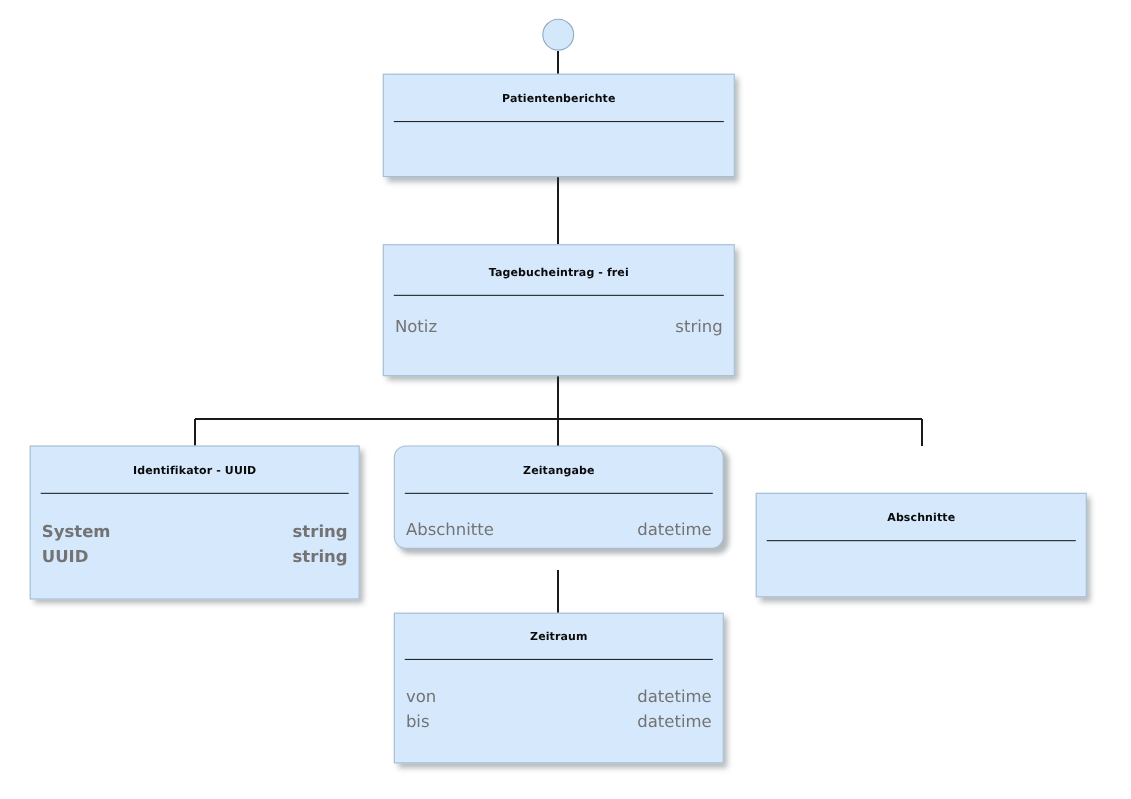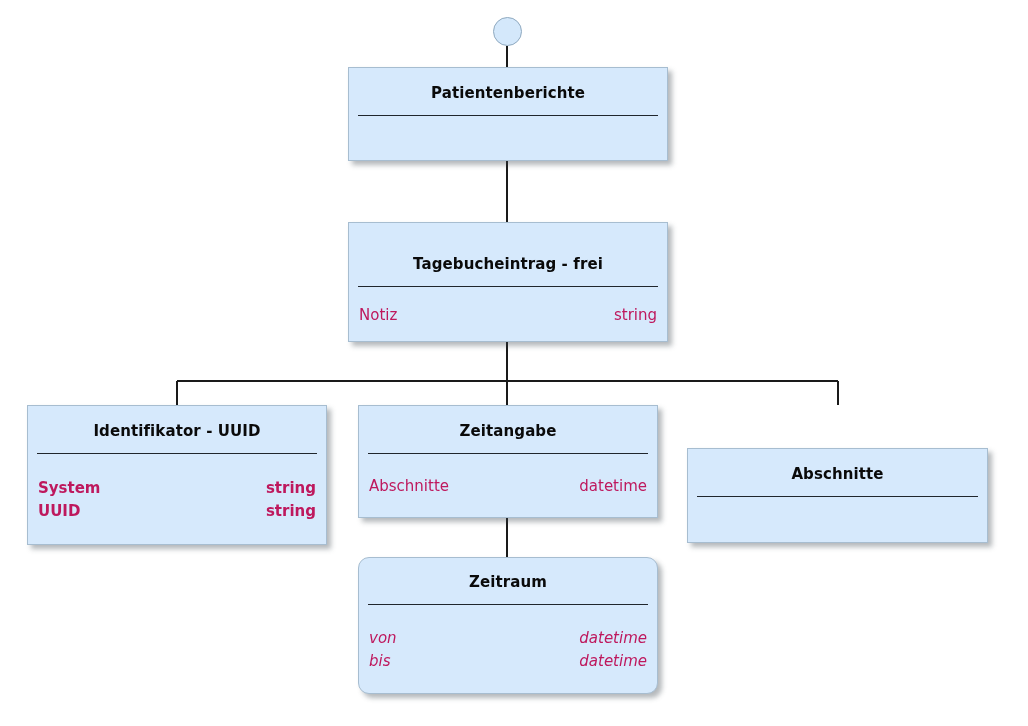--- a/index.html
+++ b/index.html
@@ -54,21 +54,21 @@
     border: 1px solid #a7bdd0;
     box-shadow: 4px 4px 5px rgba(60, 70, 80, 0.38);
     z-index: 2;
     display: flex;
     flex-direction: column;
   }
 
   .uml-title {
     text-align: center;
     font-weight: bold;
-    font-size: 15px;
+    font-size: 10px;
     color: #0a0a0a;
     letter-spacing: 0.1px;
     line-height: 1;
     padding: 0;
     white-space: nowrap;
   }
 
   .uml-sep {
     height: 0;
     border-top: 1px solid #20262c;
@@ -78,52 +78,52 @@
   .uml-attrs {
     flex: 1 1 auto;
     padding: 0 10px;
   }
 
   .uml-attr {
     display: flex;
     justify-content: space-between;
     align-items: flex-start;
     font-size: 15px;
-    color: #be185d;
+    color: #737373;
     line-height: 23px;
     white-space: nowrap;
   }
 
   .attr-name { text-align: left; }
   .attr-type { text-align: right; }
 
   
   #node-start        { left: 493px;  top: 17px;  width: 29px;  height: 29px; }
 
   #node-patientenberichte { left: 348px; top: 67px;  width: 320px; height: 94px; }
   #node-patientenberichte .uml-title { padding-top: 18px; padding-bottom: 14px; }
 
   #node-tagebucheintrag   { left: 348px; top: 222px; width: 320px; height: 120px; }
-  #node-tagebucheintrag .uml-title { padding-top: 34px; padding-bottom: 14px; }
+  #node-tagebucheintrag .uml-title { padding-top: 21px; padding-bottom: 14px; }
   #node-tagebucheintrag .uml-attrs { padding-top: 17px; }
 
   #node-identifikator     { left: 27px;  top: 405px; width: 300px; height: 140px; }
   #node-identifikator .uml-title { padding-top: 18px; padding-bottom: 14px; }
   #node-identifikator .uml-attrs { padding-top: 23px; font-weight: bold; }
 
-  #node-zeitangabe        { left: 358px; top: 405px; width: 300px; height: 113px; }
+  #node-zeitangabe        { left: 358px; top: 405px; width: 300px; height: 94px; border-radius: 11px; }
   #node-zeitangabe .uml-title { padding-top: 18px; padding-bottom: 14px; }
   #node-zeitangabe .uml-attrs { padding-top: 21px; }
 
   #node-abschnitte        { left: 687px; top: 405px; width: 301px; height: 95px; margin-top: 43px; }
   #node-abschnitte .uml-title { padding-top: 18px; padding-bottom: 14px; }
 
-  #node-zeitraum          { left: 358px; top: 557px; width: 300px; height: 137px; border-radius: 11px; }
+  #node-zeitraum          { left: 358px; top: 557px; width: 300px; height: 137px; }
   #node-zeitraum .uml-title { padding-top: 17px; padding-bottom: 14px; }
-  #node-zeitraum .uml-attrs { padding-top: 22px; font-style: italic; }
+  #node-zeitraum .uml-attrs { padding-top: 22px; }
 </style>
 </head>
 <body>
 
 <div id="canvas">
 
   <svg id="edges" viewBox="0 0 1028 726" width="1028" height="726" xmlns="http://www.w3.org/2000/svg">
     <g stroke="#1a1a1a" stroke-width="2" fill="none" shape-rendering="crispEdges">
 
       <line x1="507" y1="46" x2="507" y2="67"></line>

